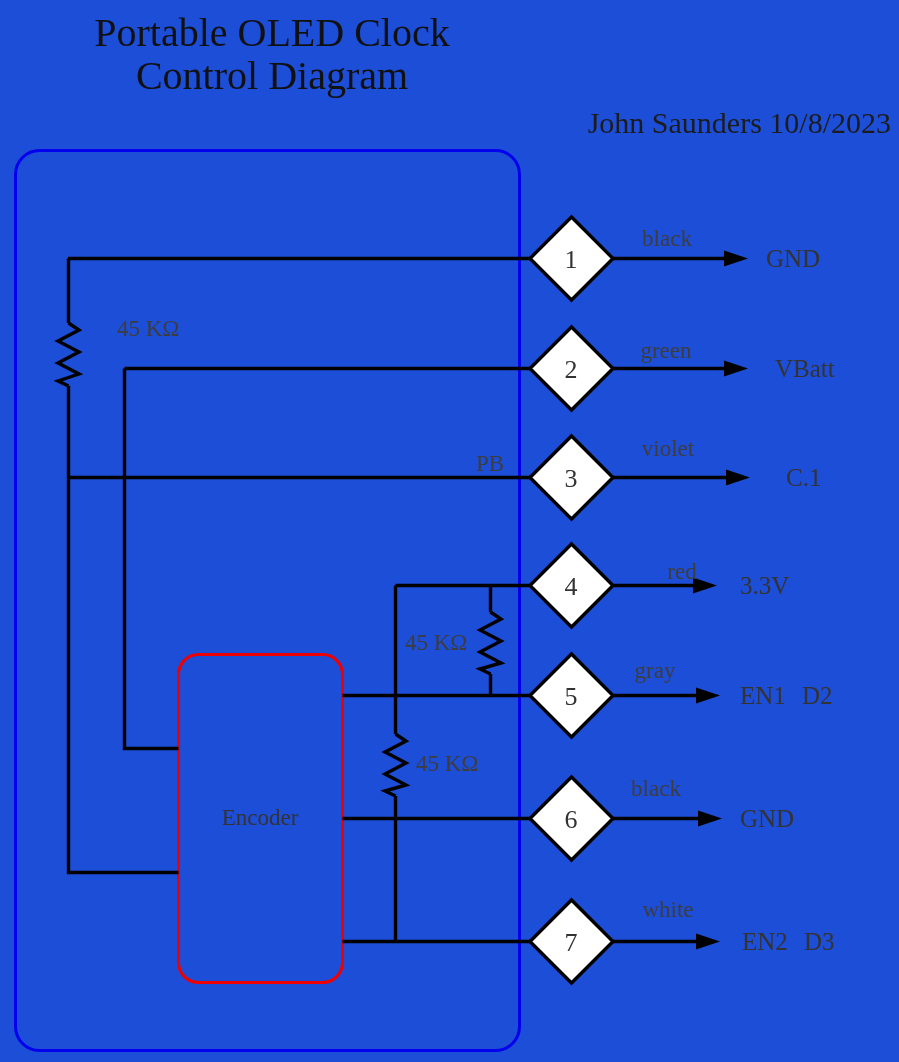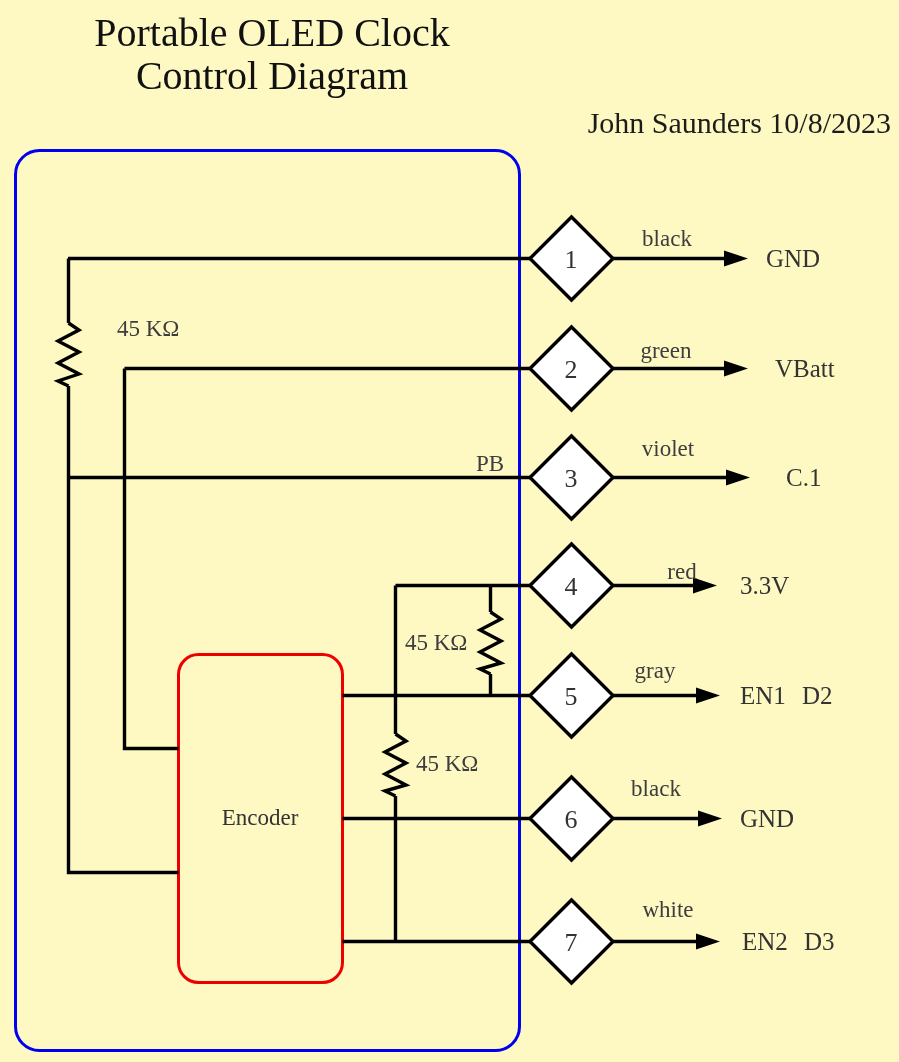--- a/index.html
+++ b/index.html
@@ -1,16 +1,16 @@
 <!DOCTYPE html>
 <html><head>
 <meta charset="utf-8">
 <style>
   html, body { margin: 0; padding: 0; background: #ffffff; }
-  .stage { position: relative; width: 899px; height: 1062px; background: #fef9c3; }
+  .stage { position: relative; width: 899px; height: 1062px; background: #1d4ed8; }
   svg { display: block; }
   text { font-family: "Liberation Serif", "DejaVu Serif", serif; }
   .title-text   { font-size: 40px; fill: #111; }
   .author-text  { font-size: 30px; fill: #1c1c1c; }
   .pin-number   { font-size: 26px; fill: #333; }
   .wire-label   { font-size: 23px; fill: #3d3d3d; }
   .signal-label { font-size: 25px; fill: #333; }
   .res-label    { font-size: 23px; fill: #3d3d3d; }
   .enc-label    { font-size: 23px; fill: #333; }
   .pb-label     { font-size: 23px; fill: #3d3d3d; }

